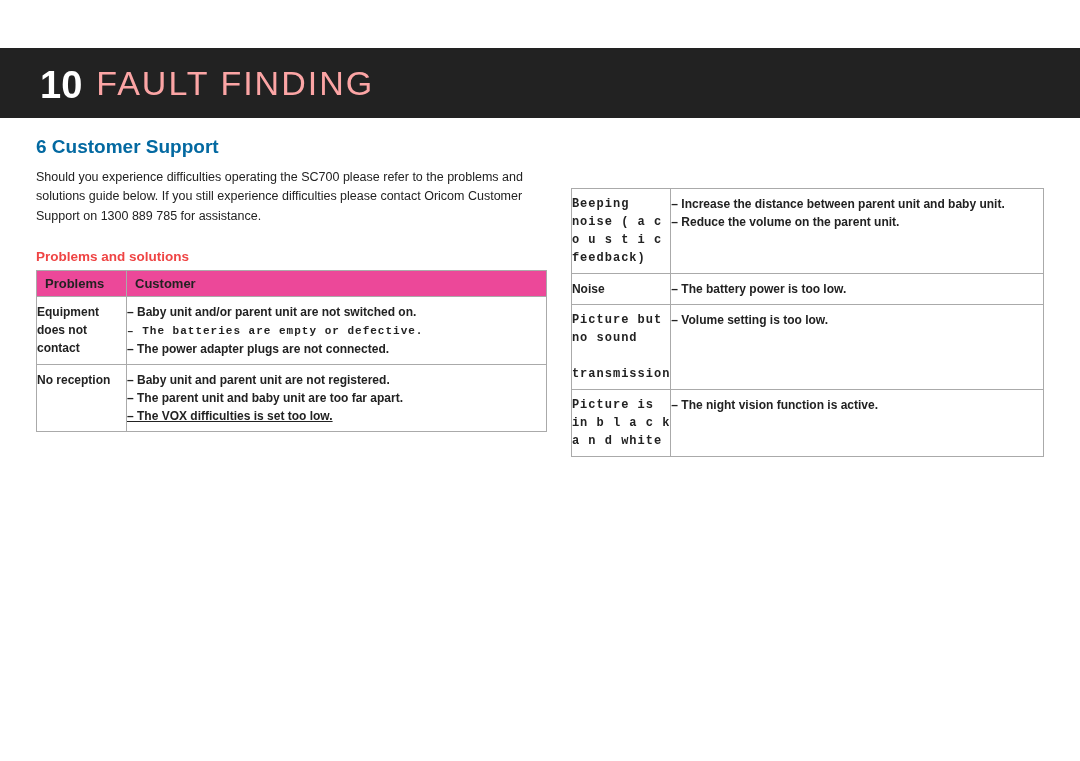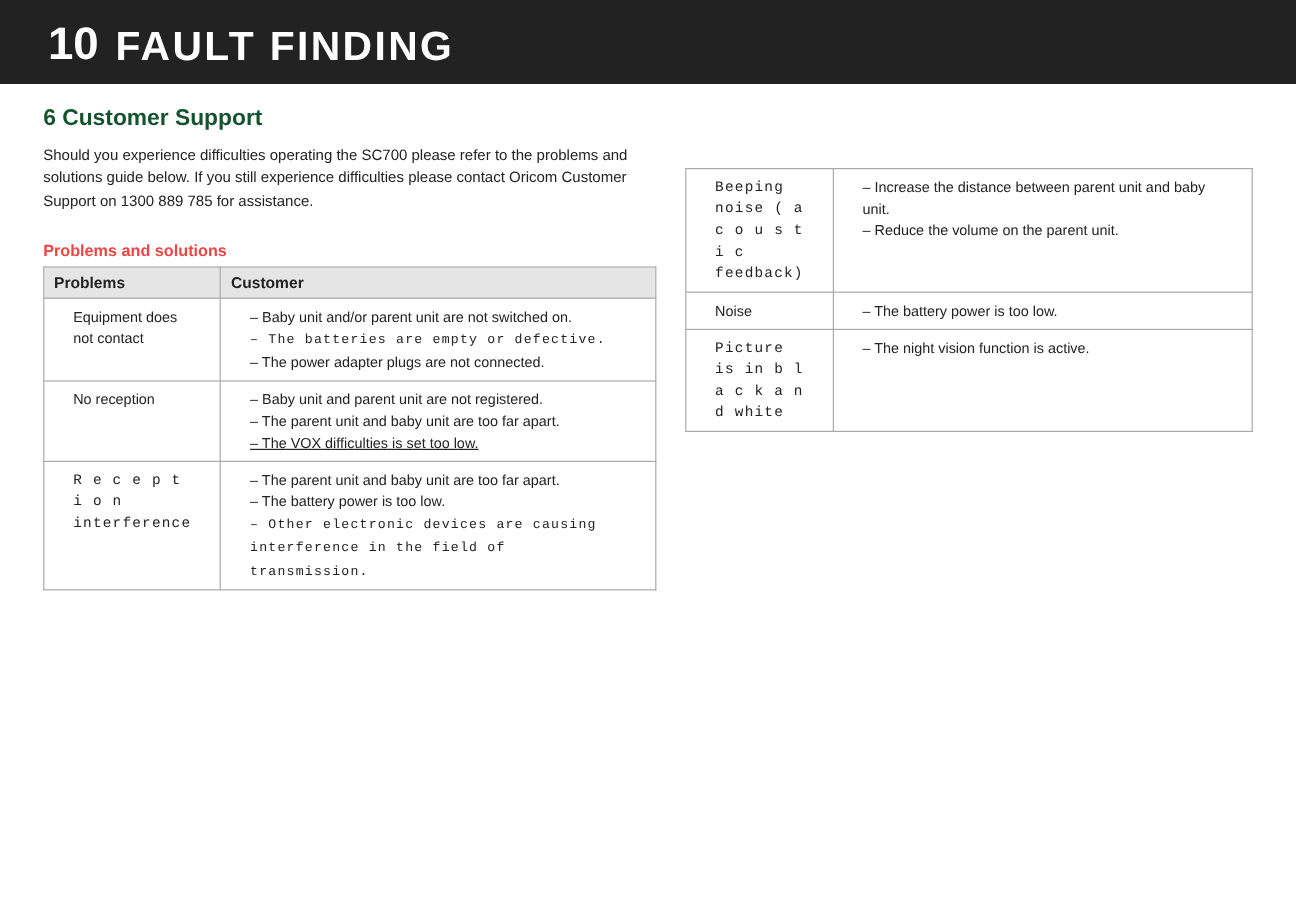--- a/index.html
+++ b/index.html
@@ -12,36 +12,37 @@
       font-size: 13px;
       color: #222;
       overflow: hidden;
     }
 
     .page-header {
       background: #222;
       color: #fff;
       padding: 18px 40px 14px 40px;
       display: flex;
-      align-items: flex-end;
+      align-items: flex-start;
       gap: 14px;
+      margin-top: 48px;
     }
 
     .chapter-number {
       font-size: 38px;
       font-weight: bold;
       color: #fff;
       line-height: 1;
     }
 
     .chapter-title {
       font-size: 34px;
-      font-weight: bold;
+      font-weight: normal;
       letter-spacing: 2px;
-      color: #ffffff;
+      color: #fca5a5;
       line-height: 1;
     }
 
     .page-content {
       display: flex;
       padding: 18px 36px 18px 36px;
       gap: 24px;
     }
 
     .left-column {
@@ -51,21 +52,21 @@
 
     .right-column {
       flex: 1;
       min-width: 0;
     }
 
     .section-title {
       font-size: 19px;
       font-weight: bold;
       margin-bottom: 10px;
-      color: #14532d;
+      color: #0369a1;
     }
 
     .intro-text {
       font-size: 12.5px;
       line-height: 1.55;
       margin-bottom: 23px;
       color: #222;
     }
 
     .subsection-title {
@@ -75,33 +76,34 @@
       color: #ef4444;
     }
 
     table {
       border-collapse: collapse;
       width: 100%;
       font-size: 12.5px;
     }
 
     th {
-      background: #e5e5e5;
+      background: #ec4899;
       border: 1px solid #aaa;
       padding: 5px 8px;
       font-weight: bold;
       text-align: left;
       font-size: 13px;
     }
 
     td {
       border: 1px solid #aaa;
-      padding: 6px 24px;
+      padding: 6px 0;
       vertical-align: top;
       line-height: 1.5;
+      font-weight: bold;
     }
 
     td.problem-cell {
       width: 90px;
       font-size: 12px;
     }
 
     td.solution-cell {
       font-size: 12px;
     }
@@ -151,28 +153,20 @@
 
         <tr>
           <td class="problem-cell">No reception</td>
           <td class="solution-cell">
             – Baby unit and parent unit are not registered.<br>
             – The parent unit and baby unit are too far apart.<br>
             <span class="underline">– The VOX difficulties is set too low.</span>
           </td>
         </tr>
 
-        <tr>
-          <td class="problem-cell mono">R e c e p t i o n<br>interference</td>
-          <td class="solution-cell">
-            – The parent unit and baby unit are too far apart.<br>
-            – The battery power is too low.<br>
-            <span class="mono">– Other electronic devices are causing interference in the field of transmission.</span>
-          </td>
-        </tr>
       </tbody>
     </table>
   </div>
 
   <div class="right-column">
     <table style="margin-top:52px;">
       <tbody>
 
         <tr>
           <td class="problem-cell mono">Beeping noise ( a c o u s t i c feedback)</td>
@@ -182,20 +176,26 @@
           </td>
         </tr>
 
         <tr>
           <td class="problem-cell">Noise</td>
           <td class="solution-cell">
             – The battery power is too low.
           </td>
         </tr>
 
+        <tr>
+          <td class="problem-cell mono">Picture but no sound<br><br>transmission</td>
+          <td class="solution-cell">
+            – Volume setting is too low.
+          </td>
+        </tr>
 
         <tr>
           <td class="problem-cell mono">Picture is in b l a c k  a n d white</td>
           <td class="solution-cell">
             – The night vision function is active.
           </td>
         </tr>
 
       </tbody>
     </table>

